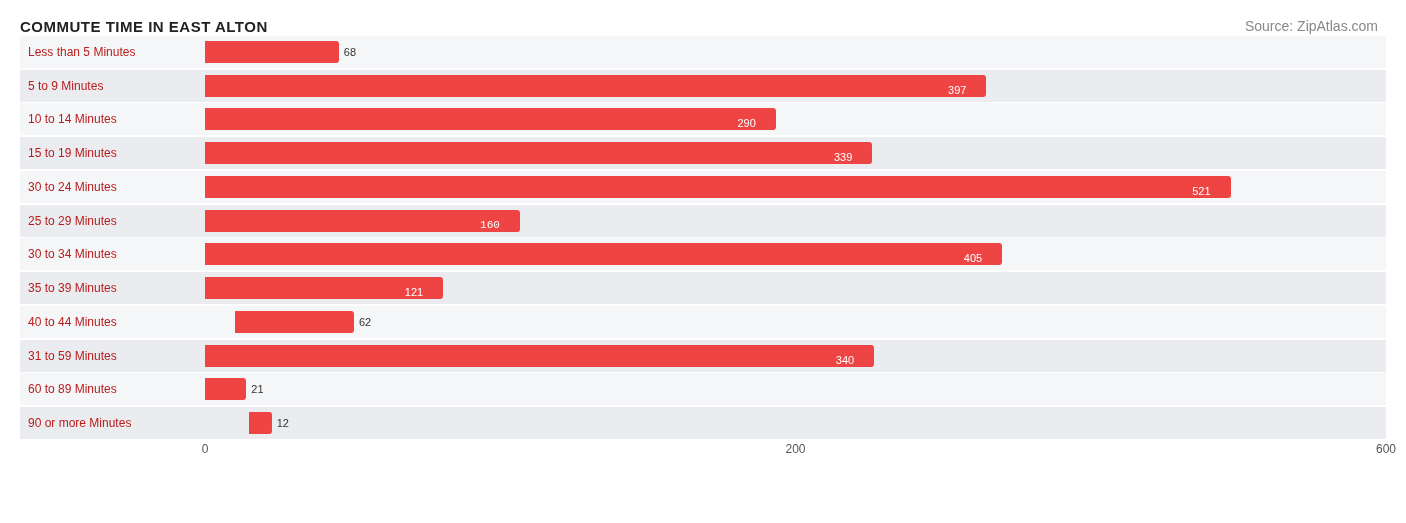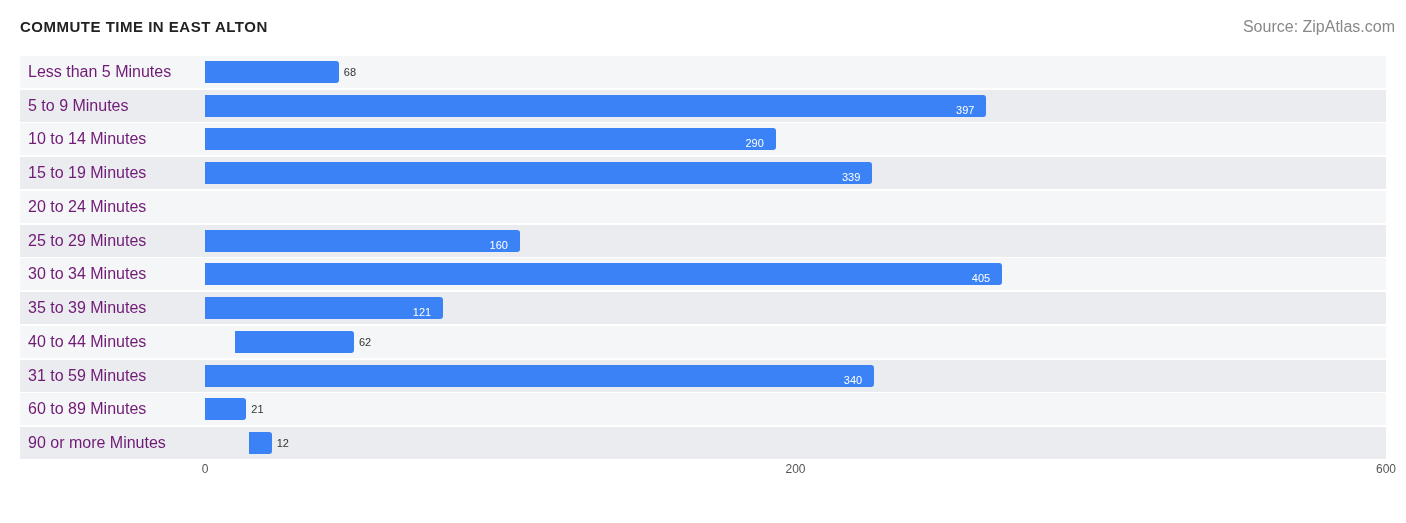--- a/index.html
+++ b/index.html
@@ -15,27 +15,27 @@
       height: 523px;
       padding: 18px 20px 50px 20px;
       position: relative;
     }
     .chart-title {
       font-size: 15px;
       font-weight: bold;
       text-transform: uppercase;
       color: #222;
       letter-spacing: 0.5px;
-      margin-bottom: 20px;
+      margin-bottom: 0;
     }
     .source-text {
       position: absolute;
       top: 18px;
-      right: 11px;
-      font-size: 16px;
+      right: 28px;
+      font-size: 14px;
       color: #888;
     }
     .chart-area {
       position: relative;
       width: 100%;
       height: calc(100% - 30px);
       display: flex;
       flex-direction: column;
     }
     .bars-wrapper {
@@ -53,50 +53,50 @@
     }
     .bar-row:nth-child(odd) {
       background: #f5f6f8;
     }
     .bar-row:nth-child(even) {
       background: #eaecf0;
     }
     .bar-label {
       width: 185px;
       min-width: 185px;
-      font-size: 16px;
-      color: #701a75;
+      font-size: 12px;
+      color: #b91c1c;
       padding-left: 8px;
       padding-right: 8px;
       white-space: nowrap;
     }
     .bar-track {
       flex: 1;
       height: 22px;
       position: relative;
       display: flex;
       align-items: center;
     }
     .bar-fill {
       height: 22px;
       border-radius: 0 3px 3px 0;
-      background: #3b82f6;
+      background: #ef4444;
       position: relative;
       display: flex;
       align-items: center;
       min-width: 2px;
     }
     .bar-value {
       position: absolute;
       font-size: 11px;
       color: #333;
       white-space: nowrap;
     }
     .bar-value.inside {
-      right: 12px;
+      right: 20px;
       color: #fff;
       margin-top: 8px;
     }
     .bar-value.outside {
       left: calc(100% + 5px);
       color: #333;
     }
     .x-tick {
       position: absolute;
       font-size: 12px;
@@ -139,26 +139,31 @@
         </div>
         <div class="bar-row">
           <div class="bar-label">15 to 19 Minutes</div>
           <div class="bar-track">
             <div class="bar-fill" style="width: 56.5%; position: relative;">
               <span class="bar-value inside">339</span>
             </div>
           </div>
         </div>
         <div class="bar-row">
-          <div class="bar-label">20 to 24 Minutes</div>
+          <div class="bar-label">30 to 24 Minutes</div>
+          <div class="bar-track">
+            <div class="bar-fill" style="width: 86.8333%; position: relative;">
+              <span class="bar-value inside">521</span>
+            </div>
+          </div>
         </div>
         <div class="bar-row">
           <div class="bar-label">25 to 29 Minutes</div>
           <div class="bar-track">
-            <div class="bar-fill" style="width: 26.6667%; position: relative;">
+            <div class="bar-fill" style="width: 26.6667%; position: relative; font-family: Liberation Mono, monospace;">
               <span class="bar-value inside">160</span>
             </div>
           </div>
         </div>
         <div class="bar-row">
           <div class="bar-label">30 to 34 Minutes</div>
           <div class="bar-track">
             <div class="bar-fill" style="width: 67.5%; position: relative;">
               <span class="bar-value inside">405</span>
             </div>

